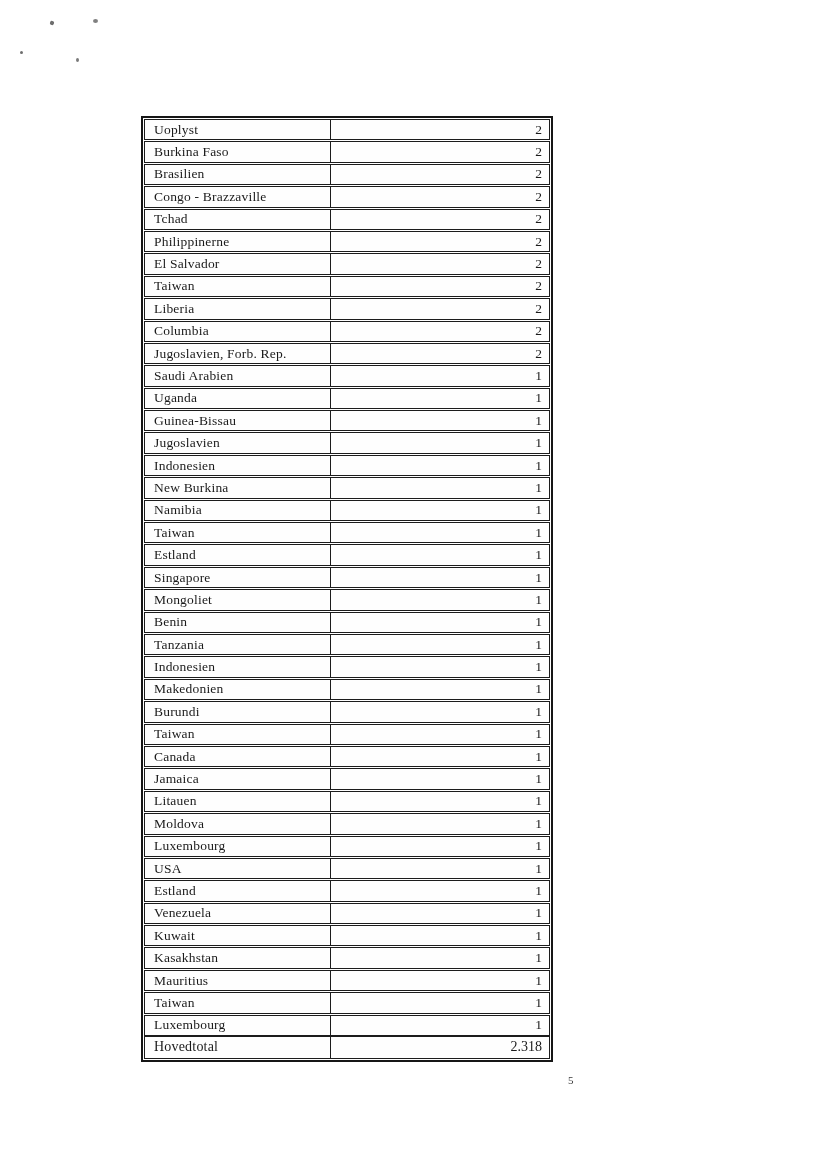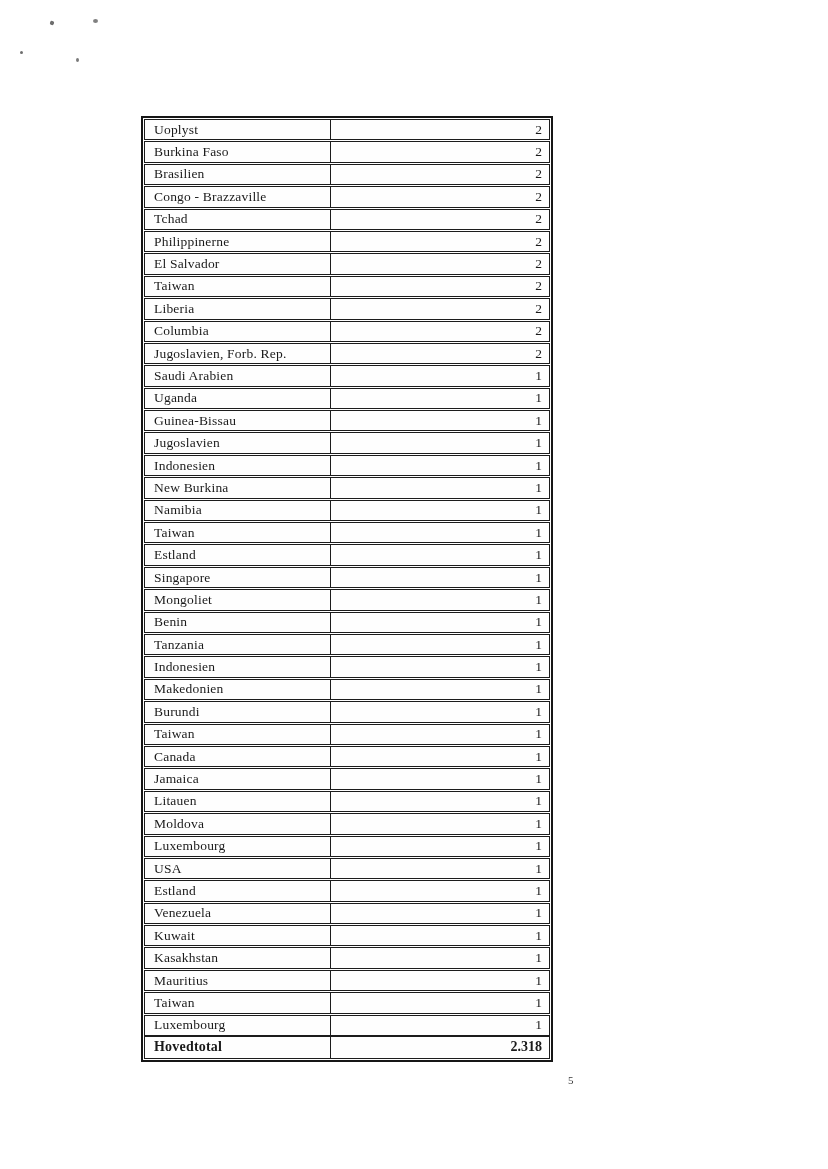--- a/index.html
+++ b/index.html
@@ -63,21 +63,21 @@
   }
 
   .cell-value {
     flex: 1;
     text-align: right;
     padding-right: 7px;
     font-size: 13.5px;
   }
 
   .total-row {
-    font-weight: bold;
+    font-weight: normal;
     border-width: 1.6px;
     height: 22.5px;
   }
   .total-row .cell-label,
   .total-row .cell-value { font-size: 14px; }
 
   .page-number {
     position: absolute;
     left: 568px;
     top: 1074px;

